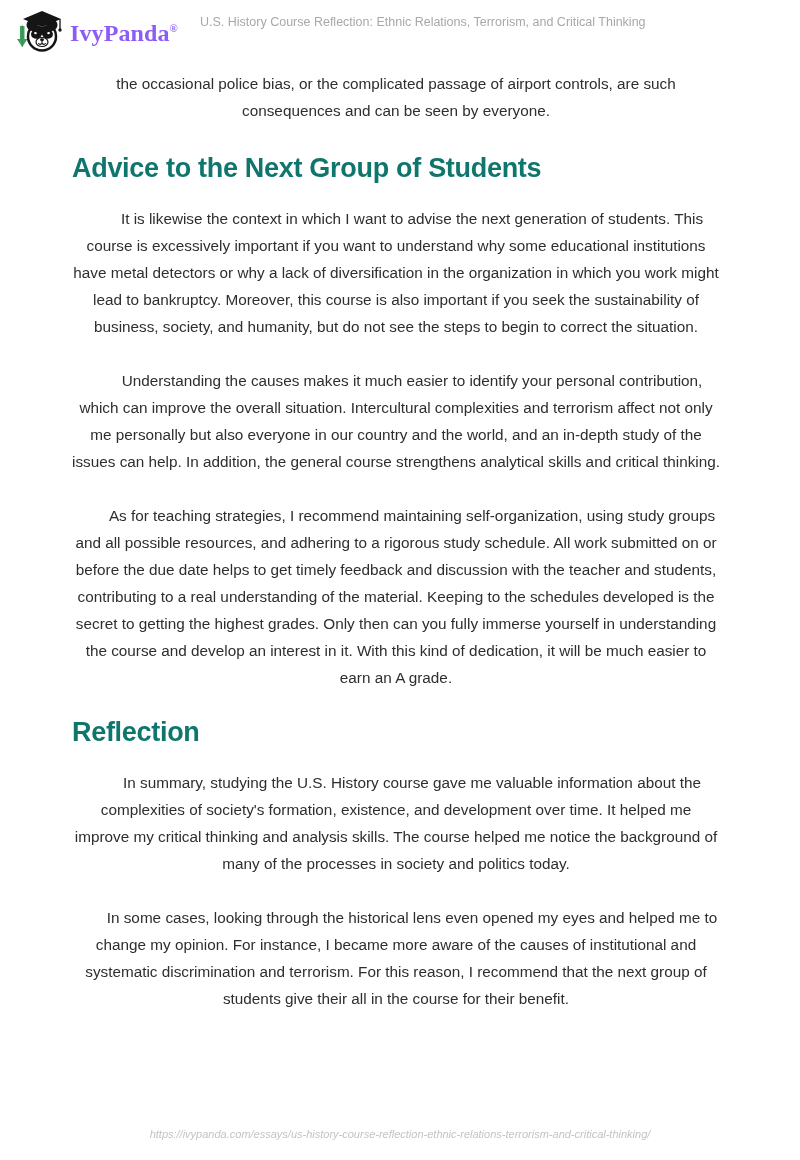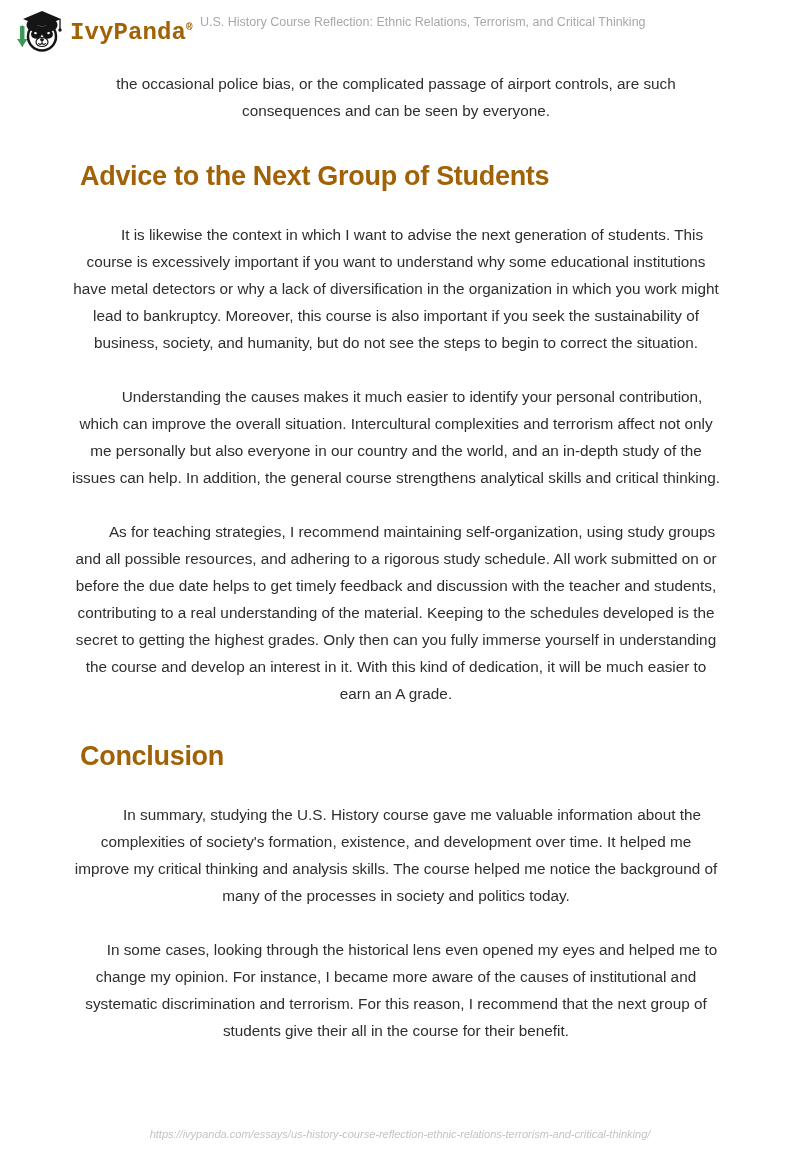--- a/index.html
+++ b/index.html
@@ -42,25 +42,25 @@
   }
 
   .brand-mark {
     width: 52px;
     height: 48px;
     display: block;
     flex: 0 0 auto;
   }
 
   .brand-word {
-    font-family: Liberation Mono, monospace;
+    font-family: Liberation Serif, serif;
     font-weight: bold;
     font-size: 24px;
     line-height: 1;
-    color: #a16207;
+    color: #8b5cf6;
     letter-spacing: 0.1px;
     position: relative;
     top: 1px;
     white-space: nowrap;
   }
   .brand-word .reg {
     font-size: 11px;
     vertical-align: super;
     font-weight: bold;
   }
@@ -97,25 +97,25 @@
 
   .para-indent {
     text-indent: 32px;
   }
 
   .block-gap {
     height: 27px;
   }
 
   .article h2 {
-    margin: 8px;
+    margin: 0;
     font-size: 27px;
     line-height: 34px;
     font-weight: bold;
-    color: #a16207;
+    color: #0f766e;
     letter-spacing: -0.3px;
     font-family: "Liberation Sans", sans-serif;
   }
 
   .h2-wrap-first {
     padding-top: 27px;
     padding-bottom: 20px;
   }
   .h2-wrap {
     padding-top: 24px;
@@ -192,21 +192,21 @@
       <h2>Advice to the Next Group of Students</h2>
     </div>
 
     <p class="para-indent">It is likewise the context in which I want to advise the next generation of students. This course is excessively important if you want to understand why some educational institutions have metal detectors or why a lack of diversification in the organization in which you work might lead to bankruptcy. Moreover, this course is also important if you seek the sustainability of business, society, and humanity, but do not see the steps to begin to correct the situation.</p>
     <div class="block-gap"></div>
     <p class="para-indent">Understanding the causes makes it much easier to identify your personal contribution, which can improve the overall situation. Intercultural complexities and terrorism affect not only me personally but also everyone in our country and the world, and an in-depth study of the issues can help. In addition, the general course strengthens analytical skills and critical thinking.</p>
     <div class="block-gap"></div>
     <p class="para-indent">As for teaching strategies, I recommend maintaining self-organization, using study groups and all possible resources, and adhering to a rigorous study schedule. All work submitted on or before the due date helps to get timely feedback and discussion with the teacher and students, contributing to a real understanding of the material. Keeping to the schedules developed is the secret to getting the highest grades. Only then can you fully immerse yourself in understanding the course and develop an interest in it. With this kind of dedication, it will be much easier to earn an A grade.</p>
 
     <div class="h2-wrap">
-      <h2>Conclusion</h2>
+      <h2>Reflection</h2>
     </div>
 
     <p class="para-indent">In summary, studying the U.S. History course gave me valuable information about the complexities of society's formation, existence, and development over time. It helped me improve my critical thinking and analysis skills. The course helped me notice the background of many of the processes in society and politics today.</p>
     <div class="block-gap"></div>
     <p class="para-indent">In some cases, looking through the historical lens even opened my eyes and helped me to change my opinion. For instance, I became more aware of the causes of institutional and systematic discrimination and terrorism. For this reason, I recommend that the next group of students give their all in the course for their benefit.</p>
 
   </div>
 
   <div class="page-footer">
     <a class="footer-url" href="#">https://ivypanda.com/essays/us-history-course-reflection-ethnic-relations-terrorism-and-critical-thinking/</a>

